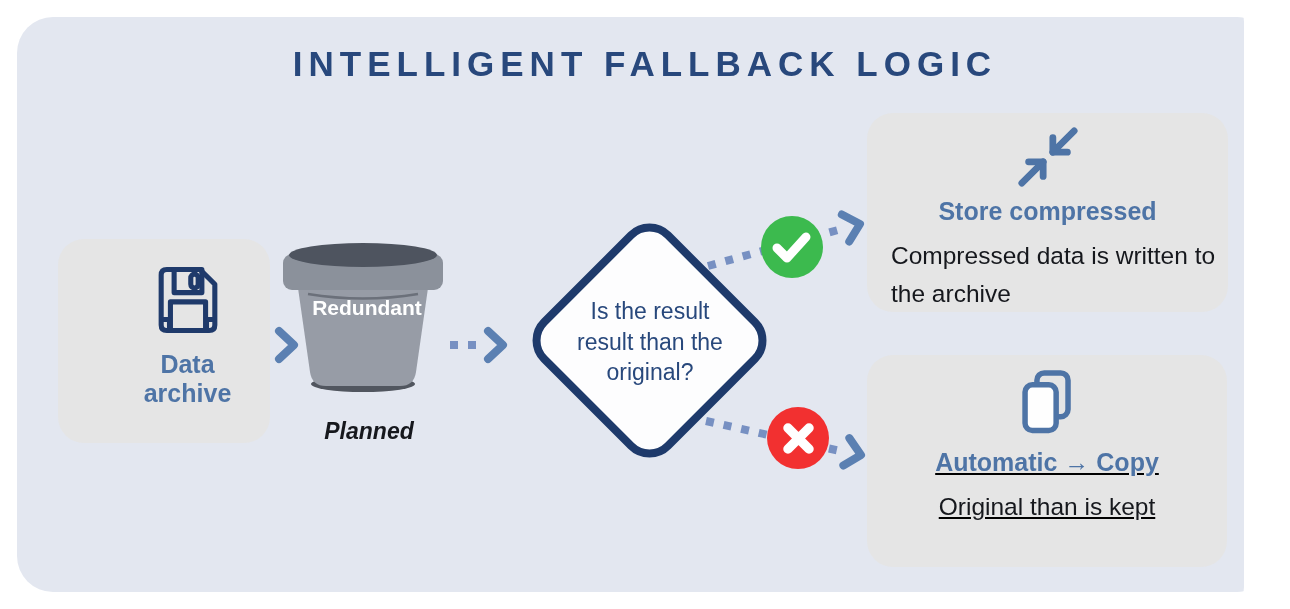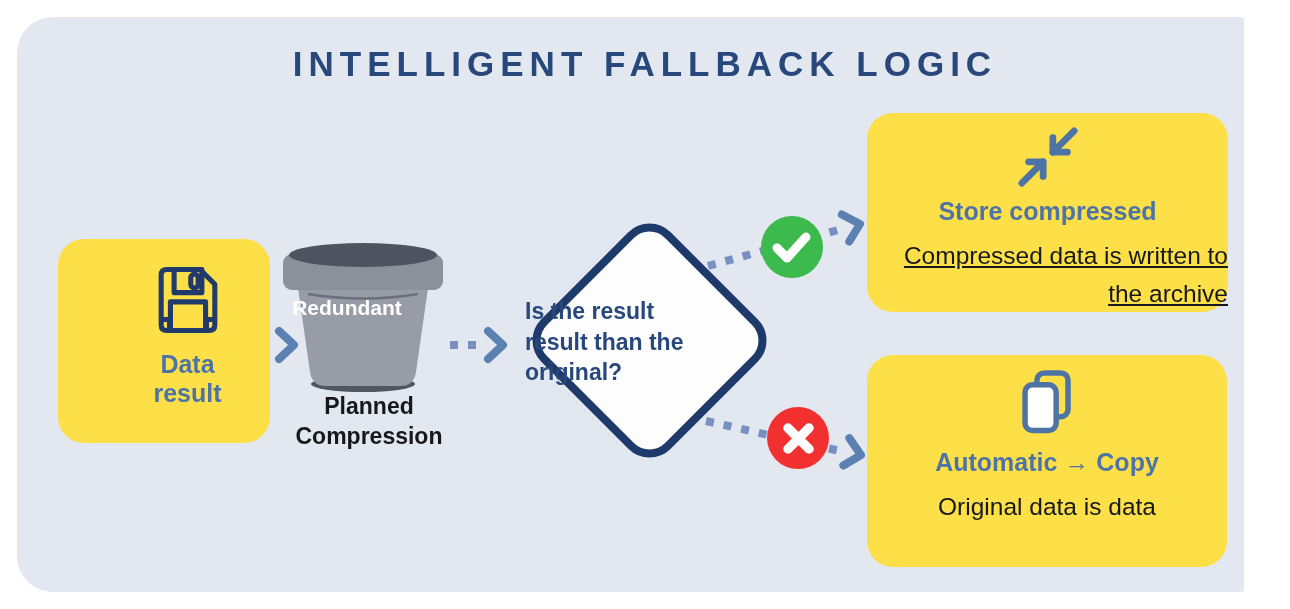--- a/index.html
+++ b/index.html
@@ -11,66 +11,66 @@
     position:absolute; left:17px; top:17px; width:1256px; height:575px;
     background:#E3E7F0; border-radius:36px;
   }
   .title {
     position:absolute; left:0; top:44px; width:1290px; text-align:center;
     color:#28487C; font-size:35px; font-weight:800; letter-spacing:6px;
     z-index:2;
   }
   .arrow-layer { position:absolute; left:0; top:0; z-index:1; pointer-events:none; }
   .card {
-    position:absolute; background:#fde047; border-radius:26px; z-index:2;
+    position:absolute; background:#e5e5e5; border-radius:26px; z-index:2;
   }
   .data-card { left:58px; top:239px; width:165px; height:204px;
     display:flex; flex-direction:column; align-items:center;padding-left:47px; }
   .data-card svg { margin-top:24px; }
   .data-label {
     margin-top:13px; text-align:center; color:#4E74A6;
     font-size:25px; font-weight:bold; line-height:29px;
   }
   .bucket-svg { position:absolute; left:280px; top:242px; z-index:2; }
   .bucket-text {
-    position:absolute; left:264px; top:293px; width:166px; z-index:3;
+    position:absolute; left:284px; top:293px; width:166px; z-index:3;
     text-align:center; color:#ffffff; font-size:21px; font-weight:bold; line-height:29px;
   }
   .bucket-text .reg { font-weight:normal; margin-right:5px; }
   .planned {
-    position:absolute; left:279px; top:391px; width:180px; z-index:2;
-    text-align:center; color:#16181D; font-size:23px; font-weight:bold; line-height:30px;
+    position:absolute; left:279px; top:416px; width:180px; z-index:2;
+    text-align:center; color:#16181D; font-size:23px; font-weight:bold; line-height:30px;font-style:italic;
   }
   .diamond {
     position:absolute; left:558px; top:249px; width:167px; height:167px;
     background:#FDFDFE; border:8px solid #1E3A6B; border-radius:30px;
     transform:rotate(45deg); z-index:2;
   }
   .diamond-text {
     position:absolute; left:525px; top:296px; width:250px; z-index:3;
-    color:#28487C; font-size:23px; font-weight:bold; line-height:30.5px;
+    text-align:center; color:#28487C; font-size:23px; font-weight:normal; line-height:30.5px;
   }
   .badge {
     position:absolute; width:62px; height:62px; border-radius:50%; z-index:4;
     display:flex; align-items:center; justify-content:center;
   }
   .badge-yes { left:761px; top:216px; background:#3CBA4E; }
   .badge-no  { left:767px; top:407px; background:#F23030; }
   .result-card-top { left:867px; top:113px; width:361px; height:199px; }
-  .result-card-bottom { left:867px; top:355px; width:360px; height:212px; }
+  .result-card-bottom { left:867px; top:355px; width:360px; height:212px;text-decoration:underline; }
   .result-icon { display:block; margin:12px auto 0; }
   .result-icon-copy { display:block; margin:13px auto 0; }
   .result-title {
     margin-top:9px; text-align:center; color:#4E74A6;
     font-size:25px; font-weight:bold; line-height:27px;
   }
   .result-desc {
     margin-top:12px; color:#16181D; font-size:24.5px; line-height:38px;
   }
-  .desc-left { text-align:right; padding-left:24px;text-decoration:underline; }
+  .desc-left { text-align:left; padding-left:24px; }
   .desc-center { text-align:center; }
 </style>
 </head>
 <body>
 
 <div class="stage">
 
   <div class="panel"></div>
 
   <div class="title">INTELLIGENT FALLBACK LOGIC</div>
@@ -95,38 +95,37 @@
       <g stroke="#1F3A6B" stroke-width="5.5" fill="none" stroke-linejoin="round">
         <path d="M18,7 H54 L70,23 V67 Q70,73 64,73 H18 Q12,73 12,67 V13 Q12,7 18,7 Z"></path>
         <rect x="26" y="7" width="30" height="25"></rect>
         <rect x="44" y="12" width="8" height="15" rx="4"></rect>
         <rect x="22" y="42" width="38" height="31"></rect>
         <path d="M12,61 H21 V72 M70,61 H61 V72"></path>
       </g>
     </svg>
     <div class="data-label">
       <div>Data</div>
-      <div>result</div>
+      <div>archive</div>
     </div>
   </div>
 
   <svg class="bucket-svg" width="166" height="152" viewBox="0 0 166 152">
     <ellipse cx="83" cy="142" rx="52" ry="8" fill="#51565F"></ellipse>
     <path d="M18,46 L148,46 L136,130 Q134,144 120,144 L46,144 Q32,144 30,130 Z" fill="#979CA6"></path>
     <path d="M28,52 Q83,61 138,52" stroke="#6B707A" stroke-width="2.5" fill="none"></path>
     <rect x="3" y="12" width="160" height="36" rx="9" fill="#8B919B"></rect>
     <ellipse cx="83" cy="13" rx="74" ry="12" fill="#4E545F"></ellipse>
   </svg>
   <div class="bucket-text">
     <div>Redundant</div>
   </div>
 
   <div class="planned">
     <div>Planned</div>
-    <div>Compression</div>
   </div>
 
   <div class="diamond"></div>
   <div class="diamond-text">
     <div>Is the result</div>
     <div>result than the</div>
     <div>original?</div>
   </div>
 
   <div class="badge badge-yes">
@@ -156,17 +155,17 @@
     </div>
   </div>
 
   <div class="card result-card-bottom">
     <svg class="result-icon-copy" width="64" height="72" viewBox="0 0 70 76">
       <rect x="24" y="4" width="34" height="48" rx="8" fill="none" stroke="#4E74A6" stroke-width="6"></rect>
       <rect x="11" y="17" width="34" height="50" rx="8" fill="#FEFEFE" stroke="#4E74A6" stroke-width="6"></rect>
     </svg>
     <div class="result-title">Automatic → Copy</div>
     <div class="result-desc desc-center">
-      <div>Original data is data</div>
+      <div>Original than is kept</div>
     </div>
   </div>
 
 </div>
 
 </body></html>

